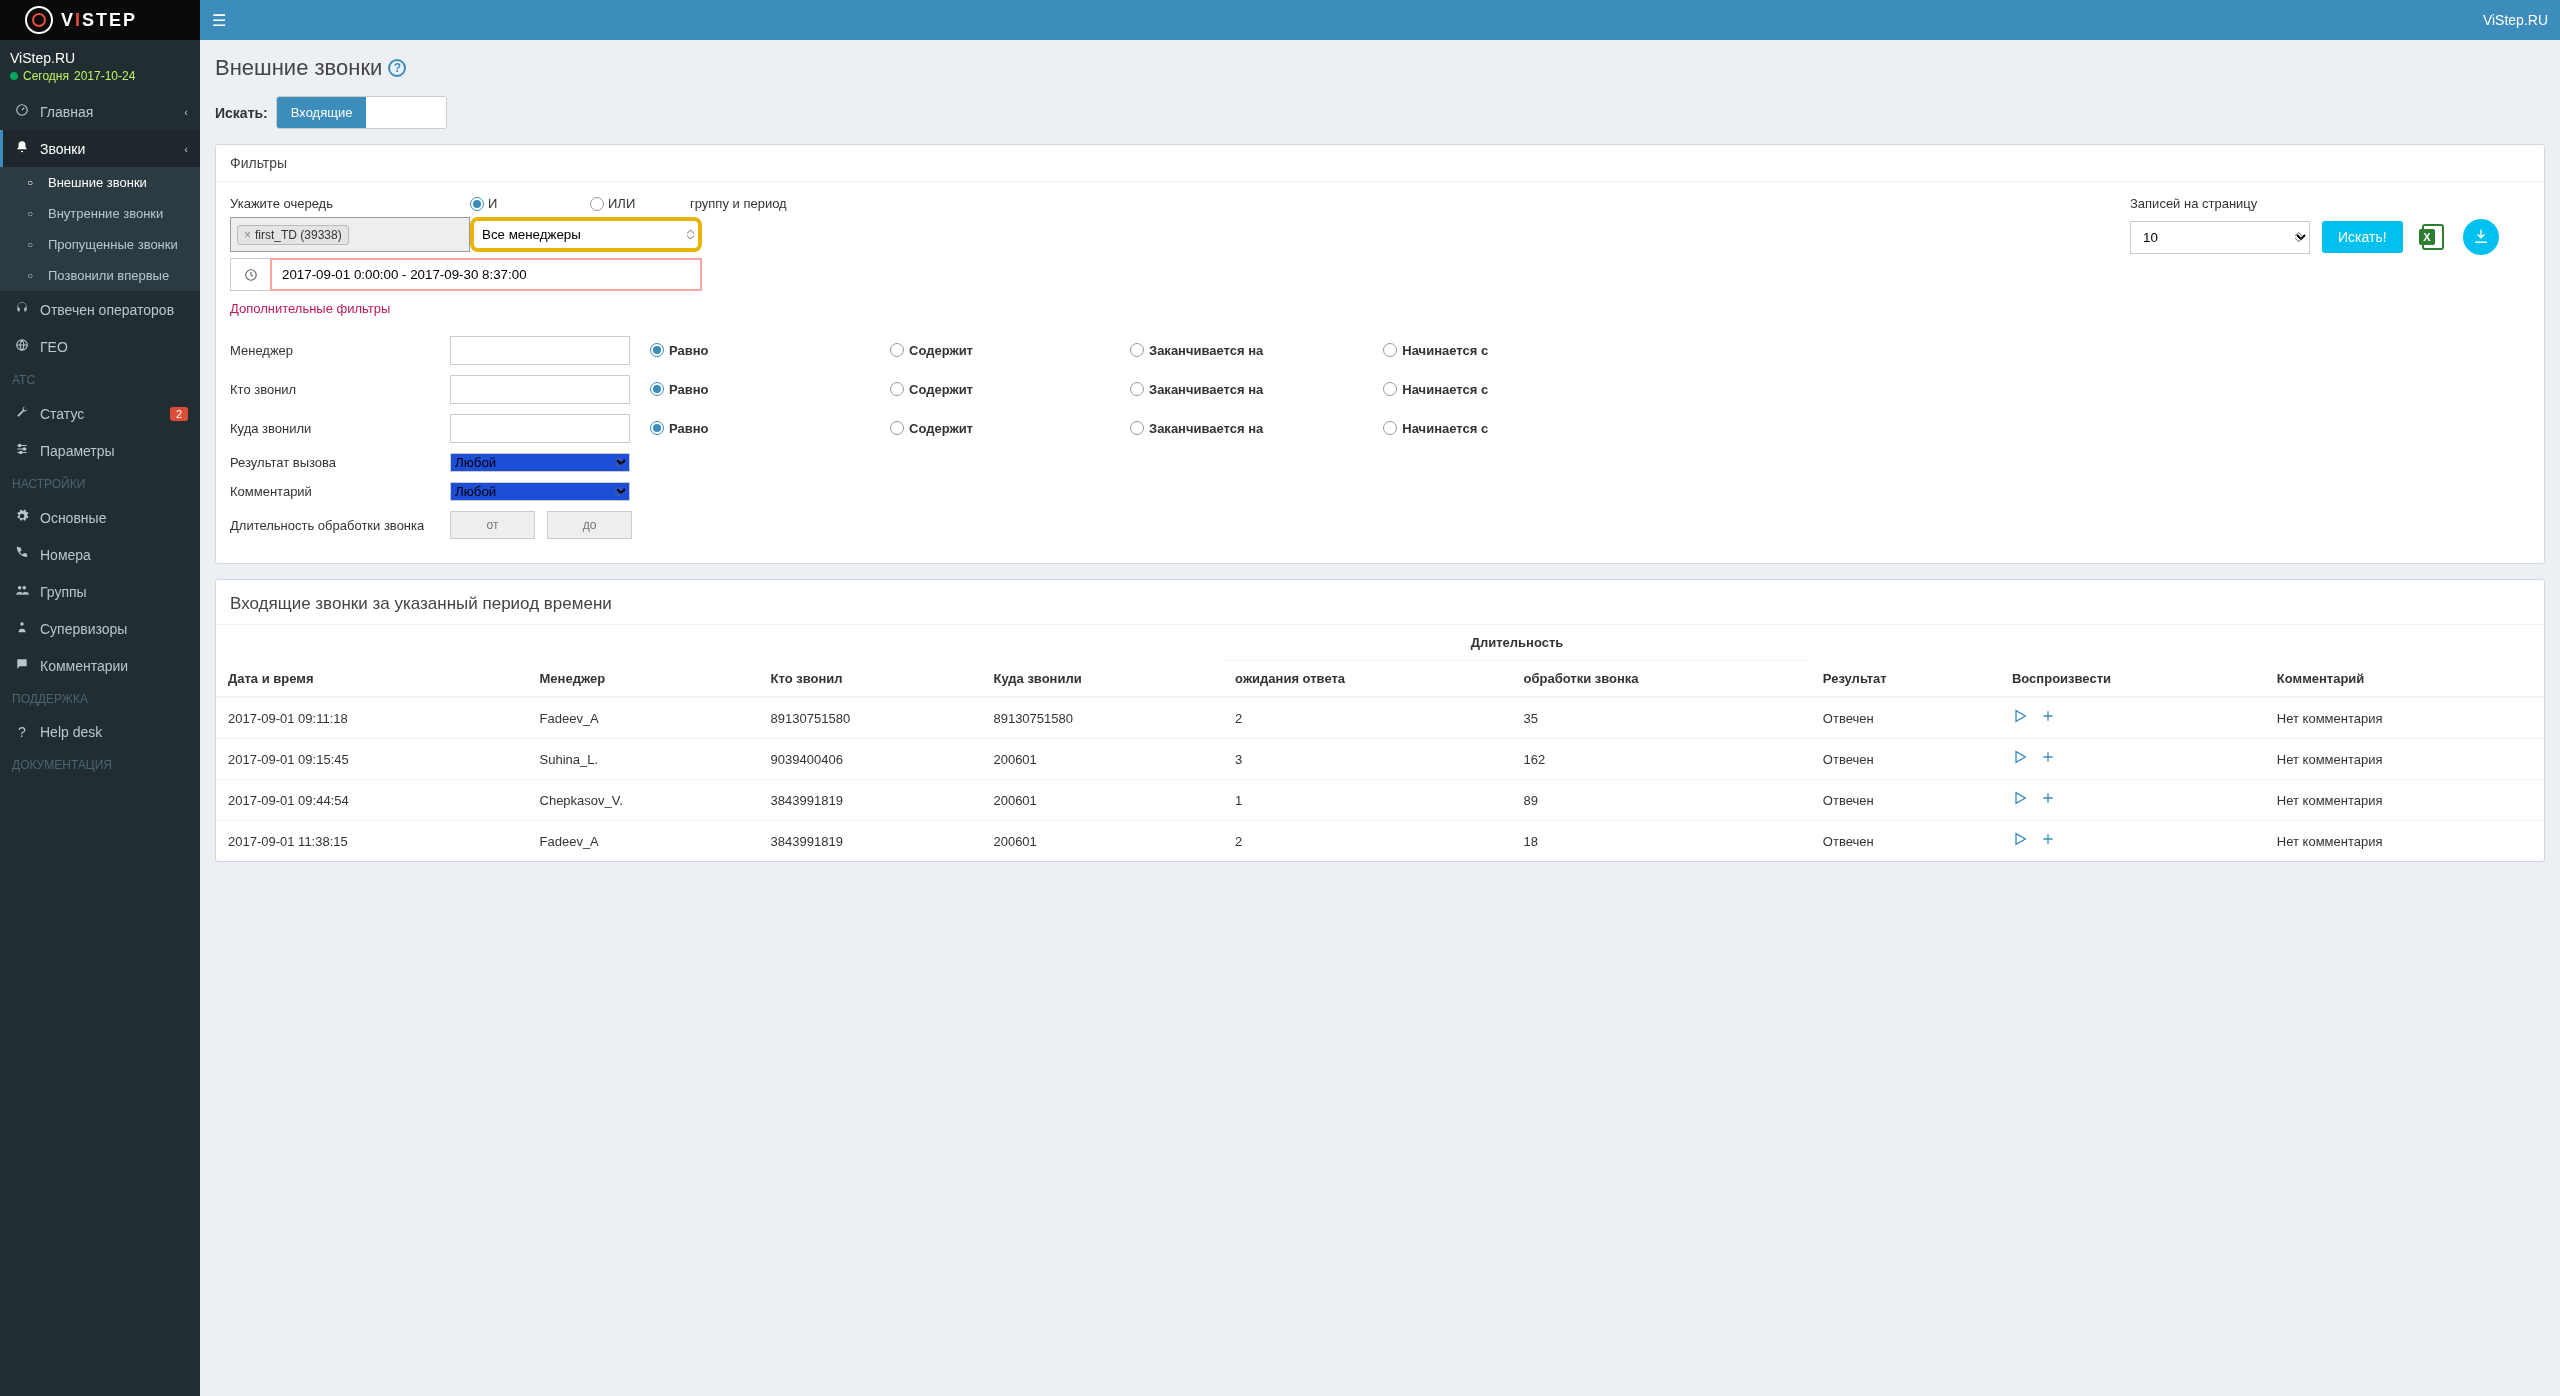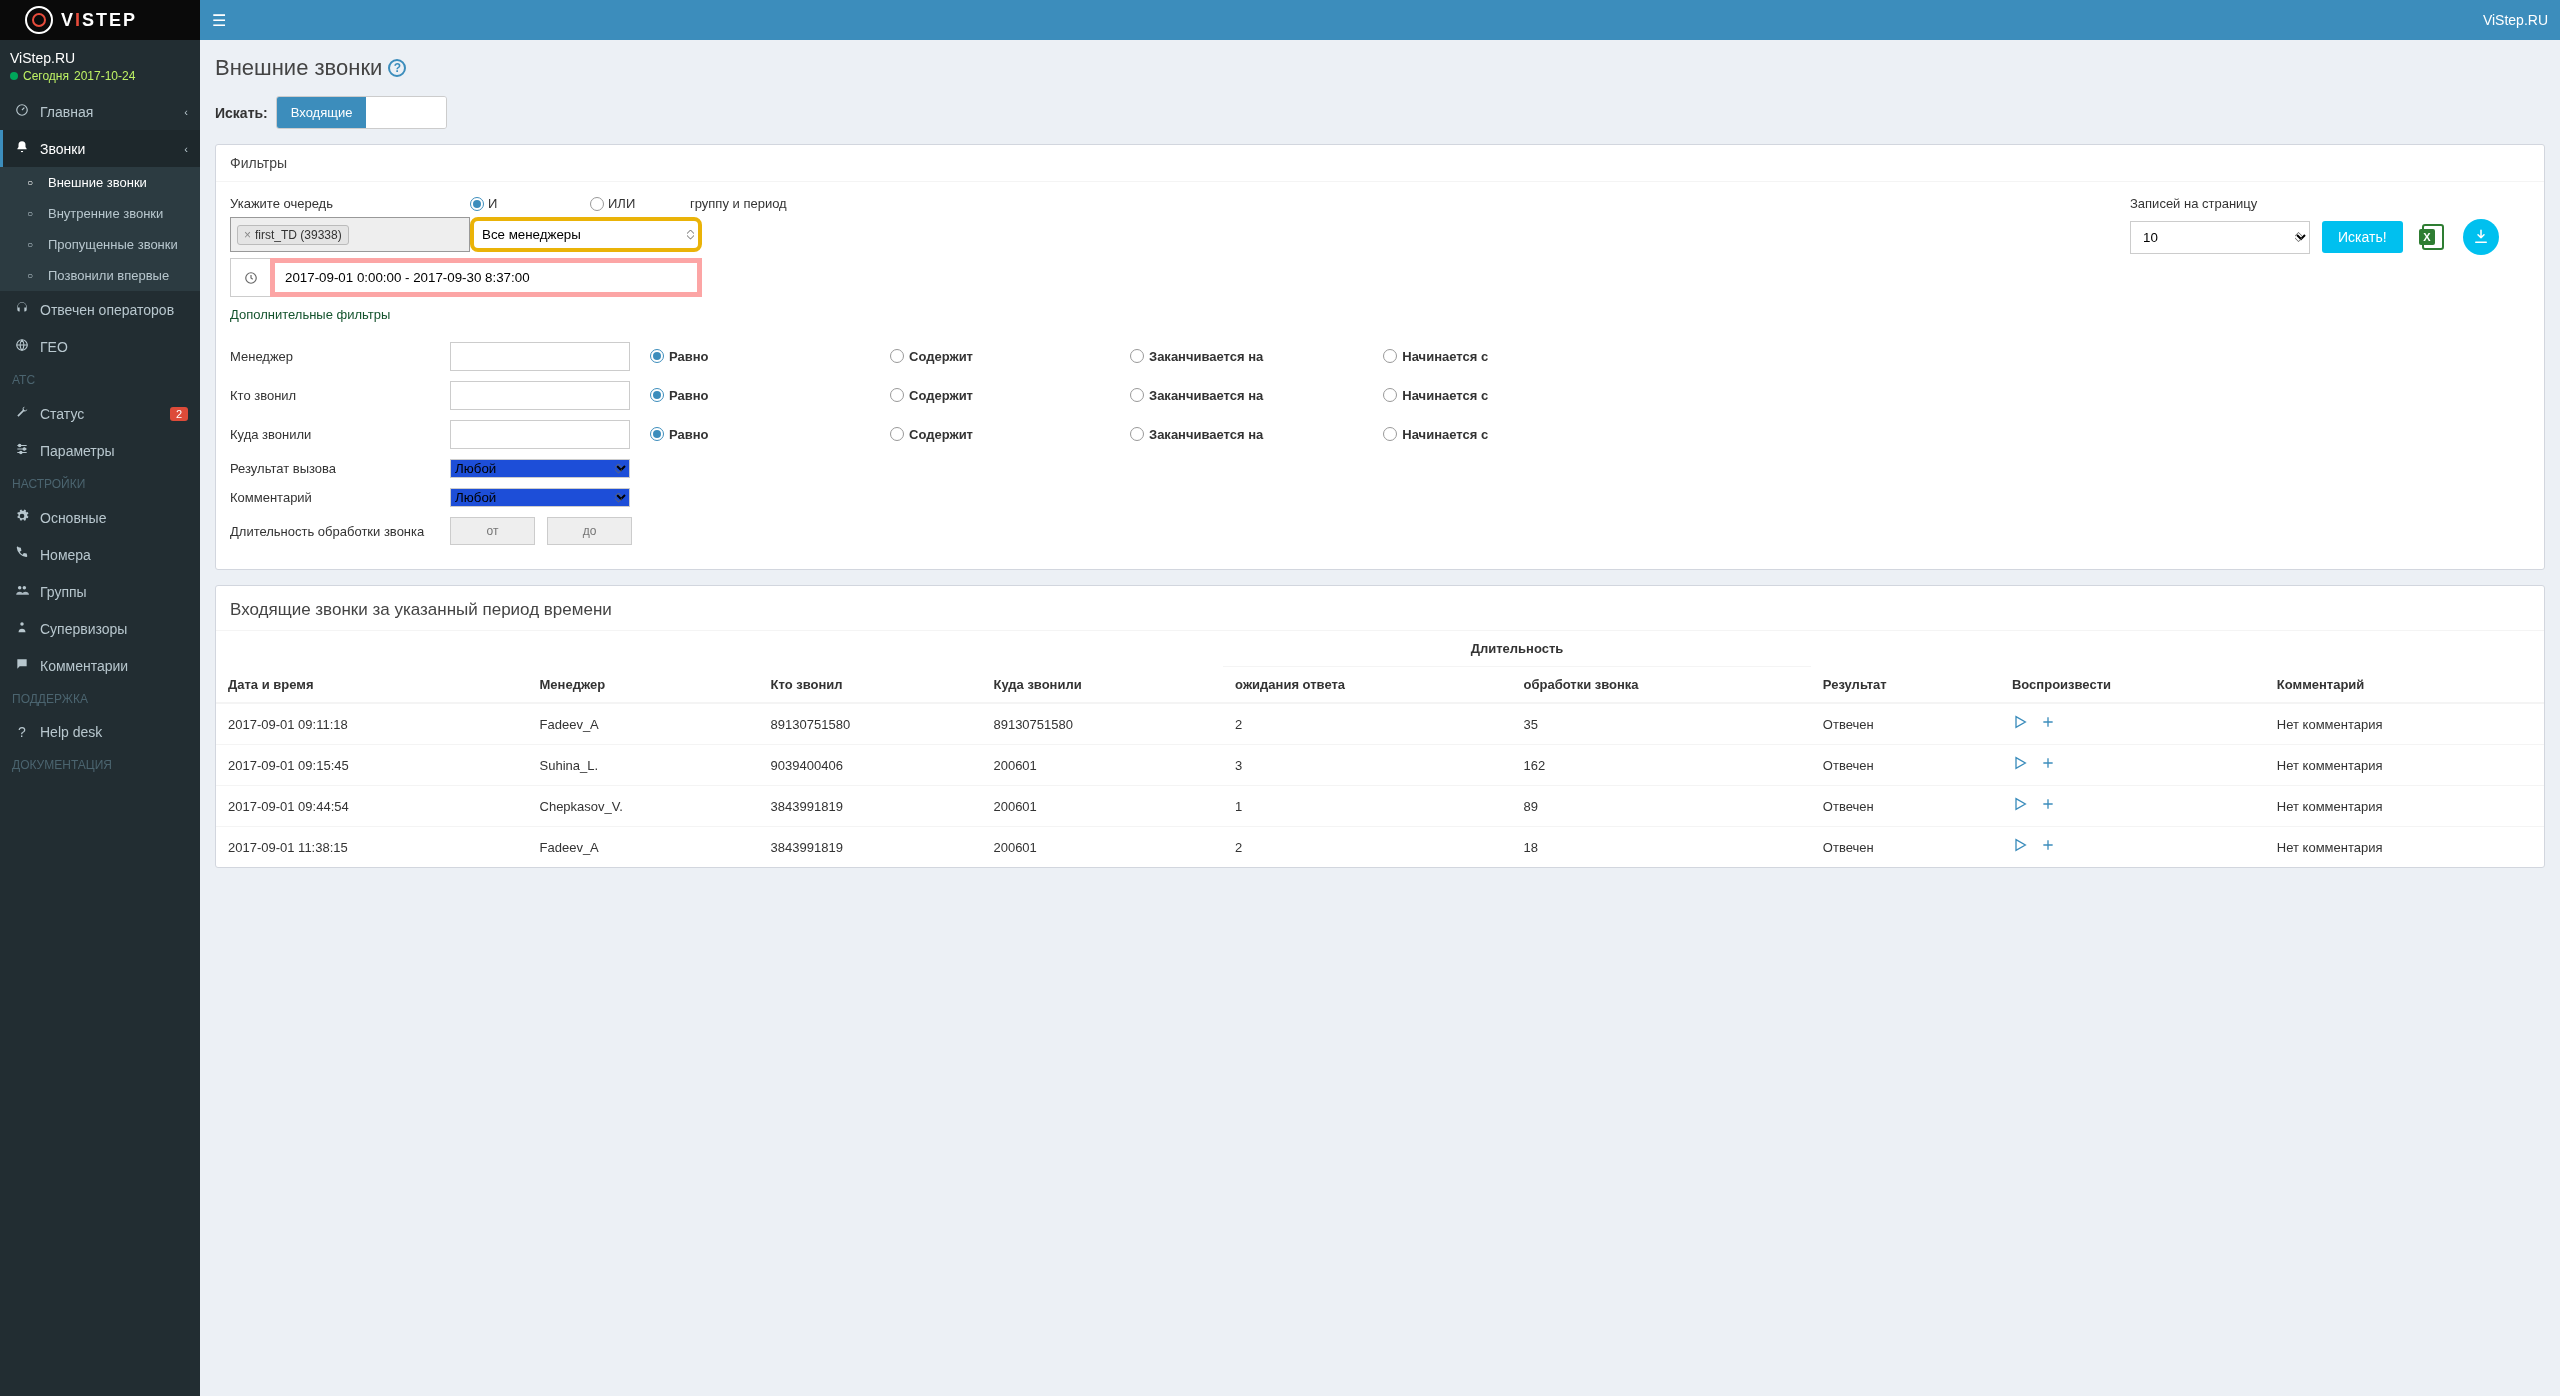--- a/index.html
+++ b/index.html
@@ -69,30 +69,30 @@
 .control-row { display: flex; margin-bottom: 6px; }
 .tag-input { width: 240px; border: 1px solid #999; background: #eee; padding: 5px 6px; display: flex; align-items: center; }
 .tag { background: #e4e4e4; border: 1px solid #bbb; border-radius: 3px; padding: 2px 6px; font-size: 12px; display: inline-flex; align-items: center; gap: 4px; }
 .tag .x { cursor: pointer; color: #888; }
 .select { border: 4px solid #eab308; padding: 6px 8px; background: #fff; border-radius: 8px; appearance: none; position: relative; }
 .select-wrap { position: relative; display: inline-block; }
 .select-wrap::after { content: ""; position: absolute; right: 8px; top: 50%; width: 7px; height: 10px; transform: translateY(-50%); background: linear-gradient(#666,#666); clip-path: polygon(0 35%, 50% 0, 100% 35%, 100% 45%, 50% 10%, 0 45%, 0 55%, 50% 90%, 100% 55%, 100% 65%, 50% 100%, 0 65%); pointer-events: none; }
 .mgr-select { width: 232px; }
 .date-row { display: flex; margin-top: 6px; }
 .date-icon-box { width: 40px; border: 1px solid #ccc; border-right: none; display: flex; align-items: center; justify-content: center; background: #fff; }
-.date-input { flex: 1; max-width: 432px; border: 5px solid #fca5a5; padding: 7px 10px; background: #fff; }
+.date-input { flex: 1; max-width: 432px; border: 2px solid #fca5a5; padding: 7px 10px; background: #fff; }
 
 .filter-right .label { font-size: 13px; margin-bottom: 8px; display: block; }
 .right-row { display: flex; align-items: center; gap: 12px; }
 .pagesize { width: 180px; padding: 7px 8px; border: 1px solid #ccc; background: #fff; }
 .btn-search { background: #00c0ef; color: #fff; border: none; padding: 8px 16px; border-radius: 3px; cursor: pointer; font-size: 14px; }
 .excel-icon { width: 36px; height: 36px; display: flex; align-items: center; justify-content: center; cursor: pointer; }
 .dl-icon { width: 36px; height: 36px; background: #00c0ef; border-radius: 50%; display: flex; align-items: center; justify-content: center; color: #fff; cursor: pointer; font-size:18px;}
 
-.adv-link { color: #14532d; cursor: pointer; font-size: 13px; margin: 10px 0; display: inline-block; }
+.adv-link { color: #be185d; cursor: pointer; font-size: 13px; margin: 10px 0; display: inline-block; }
 
 .adv-filters { margin-top: 10px; }
 .adv-row { display: flex; align-items: center; margin-bottom: 10px; gap: 20px; }
 .adv-label { width: 200px; font-size: 13px; }
 .adv-input { width: 180px; padding: 6px; border: 1px solid #ccc; background: #fff; }
 .adv-select-wrap { width: 180px; }
 .adv-select { width: 100%; border: 1px solid #ccc; background: #1d4ed8; }
 .radio-opts { display: flex; gap: 120px; flex: 1; }
 .radio-opt { display: flex; align-items: flex-start; gap: 5px; font-size: 13px; font-weight:bold; min-width:120px;}
 .small-input { width: 85px; padding: 6px; border: 1px solid #ccc; background: #eee; text-align: center; font-size: 12px; color:#999;}

